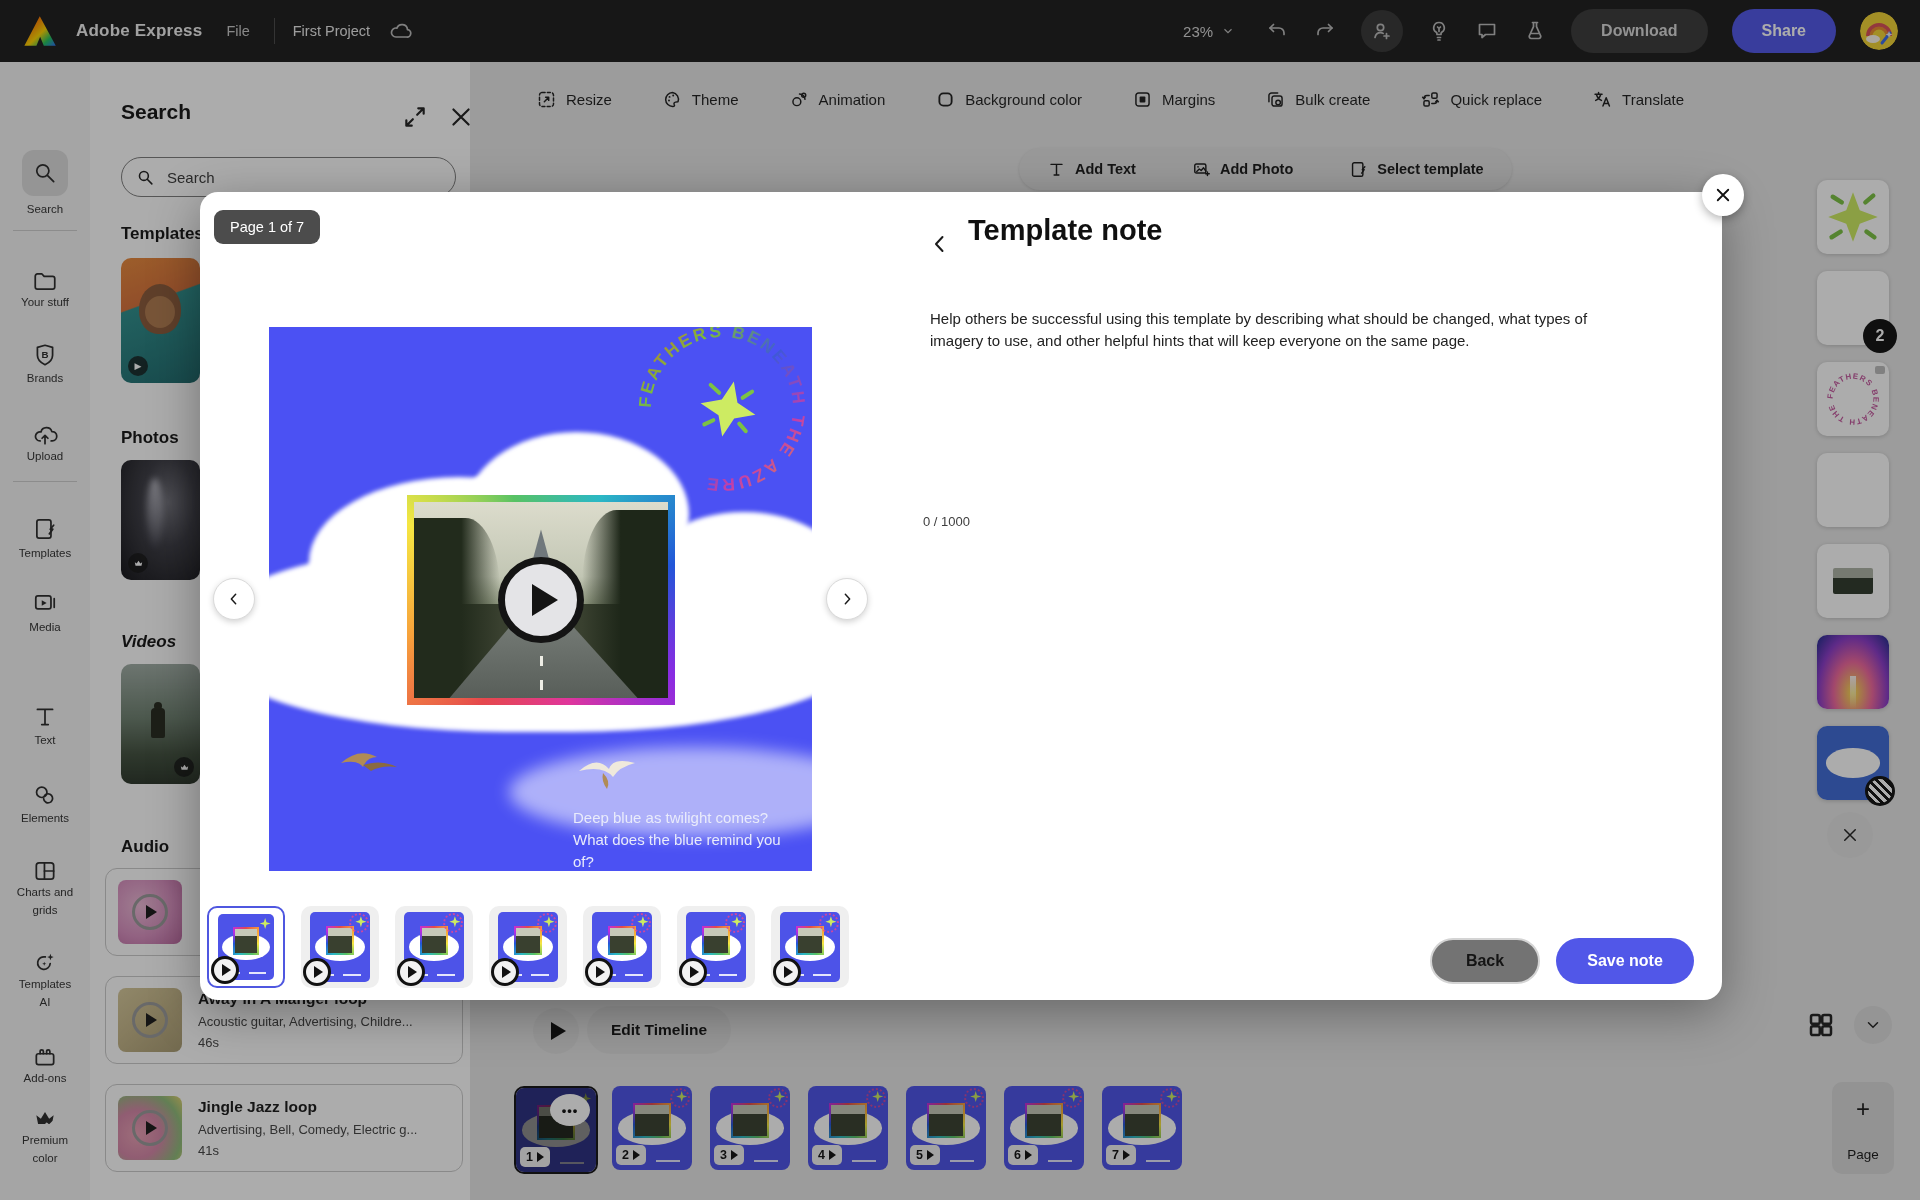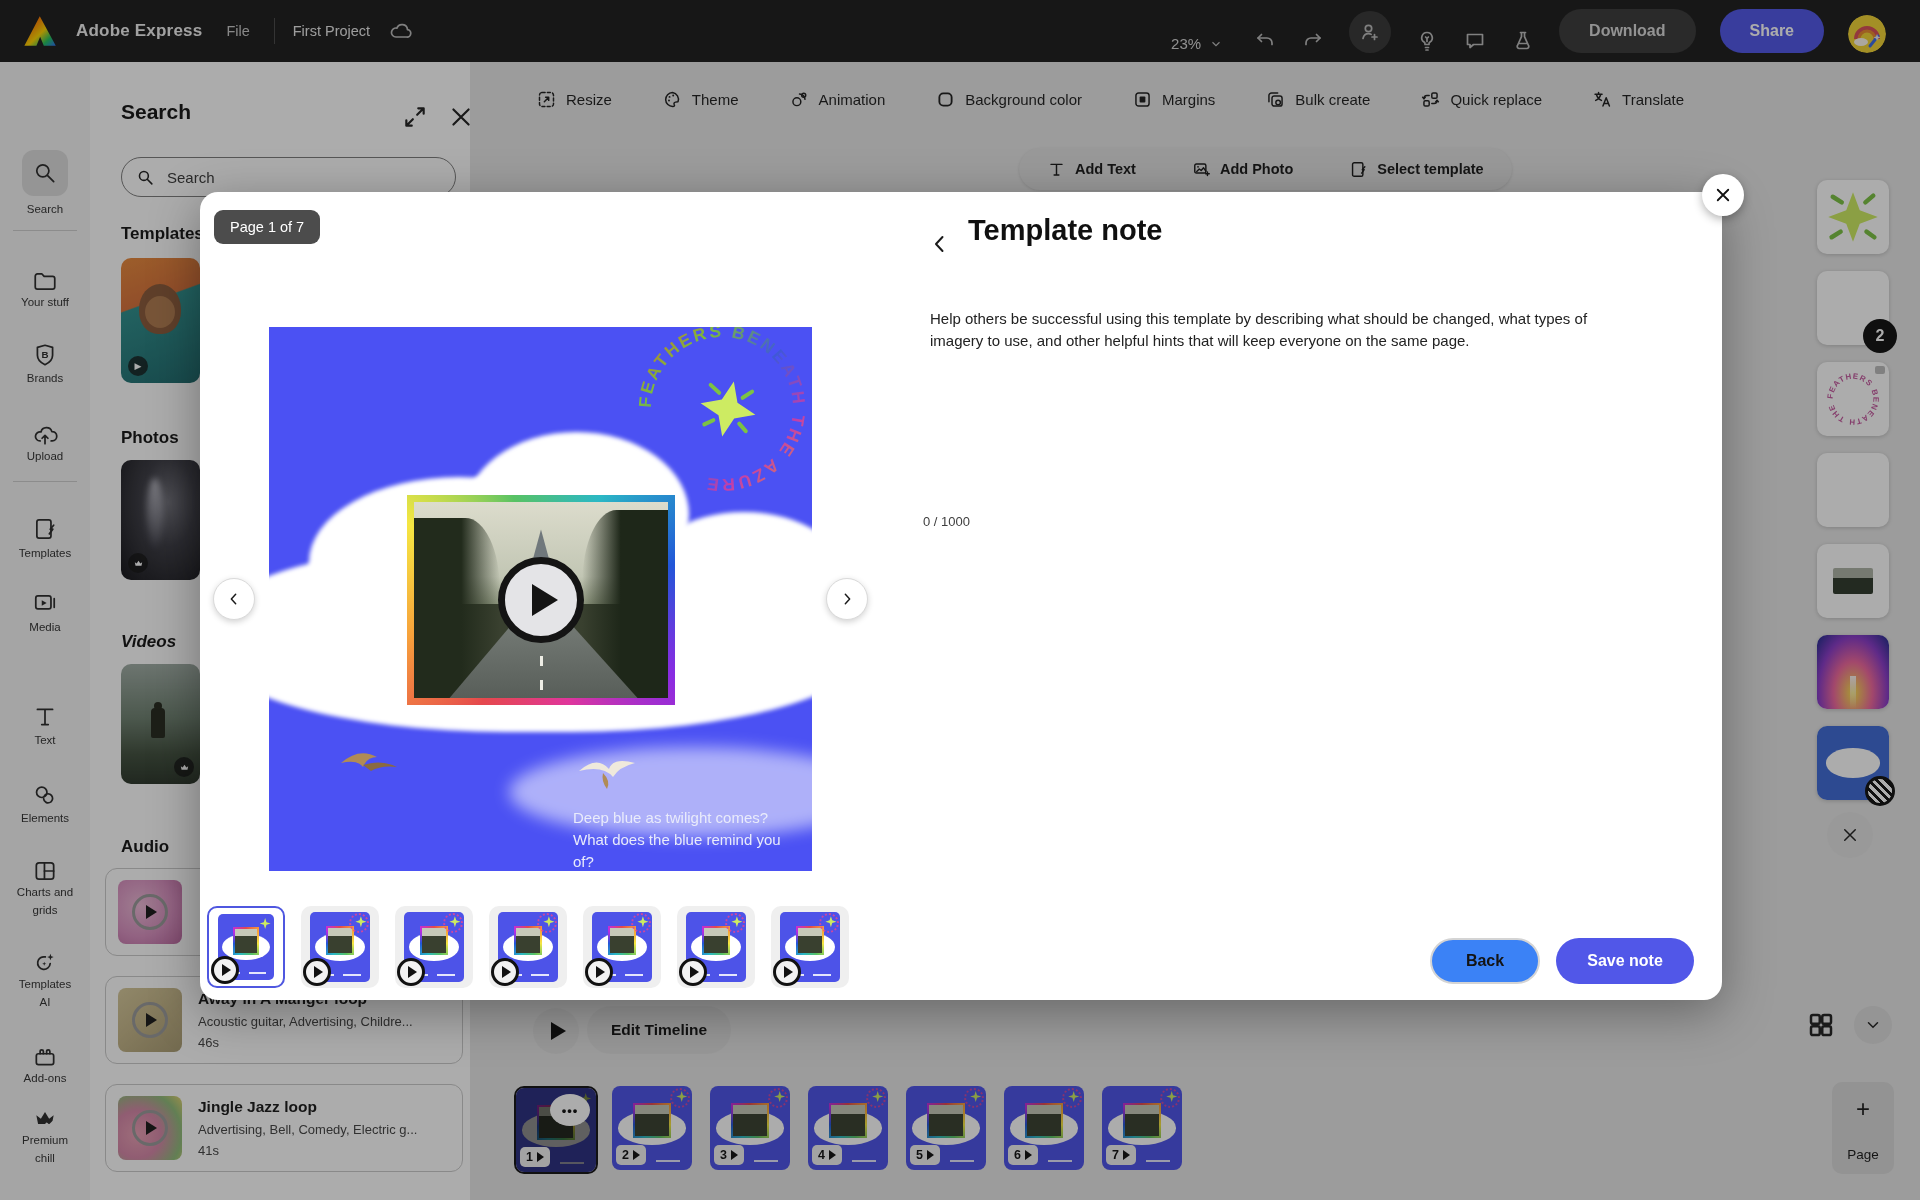--- a/index.html
+++ b/index.html
@@ -8,21 +8,21 @@
   .abs{position:absolute;}
   
   .topbar{position:absolute;left:0;top:0;width:1920px;height:62px;background:#1E1E1E;
           display:flex;align-items:center;justify-content:space-between;z-index:10;}
   .tb-left{display:flex;align-items:center;gap:18px;padding-left:22px;}
   .logo{width:36px;height:32px;display:inline-flex;}
   .app-title{color:#EFEFEF;font-size:17px;font-weight:bold;letter-spacing:.2px;}
   .tb-menu{background:none;border:none;color:#C9C9C9;font-size:14.5px;font-family:inherit;cursor:pointer;}
   .tb-divider{width:1px;height:26px;background:#4A4A4A;}
   .project-name{color:#E8E8E8;font-size:14.5px;}
-  .tb-right{display:flex;align-items:flex-end;gap:24px;padding-right:34px;}
+  .tb-right{display:flex;align-items:center;gap:24px;padding-right:22px;}
   .tb-ic{width:24px;height:24px;display:inline-flex;background:none;border:none;padding:0;cursor:pointer;}
   .tb-ic svg{width:100%;height:100%;stroke:#BDBDBD;fill:none;stroke-width:1.7;stroke-linecap:round;stroke-linejoin:round;}
   .zoom-ctl{display:flex;align-items:center;gap:8px;background:none;border:none;color:#D6D6D6;
             font-size:15px;font-family:inherit;cursor:pointer;}
   .zoom-ctl svg{width:14px;height:14px;stroke:#BDBDBD;fill:none;stroke-width:2;}
   .ic-circle{width:42px;height:42px;border-radius:50%;background:#383838;display:flex;align-items:center;justify-content:center;border:none;cursor:pointer;}
   .btn-download{height:44px;padding:0 30px;border-radius:22px;background:#3A3A3A;border:none;
                 color:#D9D9D9;font-size:16px;font-weight:bold;font-family:inherit;cursor:pointer;}
   .btn-share{height:44px;padding:0 30px;border-radius:22px;background:#5157E8;border:none;
              color:#FFF;font-size:16px;font-weight:bold;font-family:inherit;cursor:pointer;}
@@ -151,21 +151,21 @@
   .rpane{position:absolute;left:720px;top:0;width:780px;height:100%;}
   .back-chev{position:absolute;left:8px;top:40px;width:24px;height:24px;background:none;border:none;padding:0;cursor:pointer;}
   .back-chev svg{width:100%;height:100%;stroke:#1A1A1A;fill:none;stroke-width:2;stroke-linecap:round;stroke-linejoin:round;}
   .m-title{position:absolute;left:48px;top:22px;font-size:29px;font-weight:800;color:#101010;}
   .m-desc{position:absolute;left:10px;top:116px;width:700px;font-size:15px;line-height:1.45;color:#222;}
   .m-textarea{position:absolute;left:2px;top:184px;width:756px;height:124px;border:1.5px solid #B9B9B9;border-radius:10px;
               box-sizing:border-box;padding:13px 16px;font-family:inherit;font-size:15.5px;color:#222;resize:none;outline:none;}
   .m-textarea::placeholder{color:#333;opacity:1;}
   .m-counter{position:absolute;left:3px;top:322px;font-size:13px;color:#3E3E3E;}
   .btn-back{position:absolute;left:510px;top:746px;width:110px;height:46px;border-radius:23px;border:2px solid #D4D4D4;
-            background:#3b82f6;font-family:inherit;font-size:16px;font-weight:bold;color:#141414;cursor:pointer;}
+            background:#737373;font-family:inherit;font-size:16px;font-weight:bold;color:#141414;cursor:pointer;}
   .btn-save{position:absolute;left:636px;top:746px;width:138px;height:46px;border-radius:23px;border:none;
             background:#5157E8;font-family:inherit;font-size:16px;font-weight:bold;color:#FFF;cursor:pointer;}
   .modal-close{position:absolute;left:1702px;top:174px;width:42px;height:42px;border-radius:50%;background:#FFF;
                border:none;box-shadow:0 3px 10px rgba(0,0,0,.3);cursor:pointer;z-index:55;
                display:flex;align-items:center;justify-content:center;}
   .modal-close svg{width:18px;height:18px;stroke:#111;stroke-width:2.4;stroke-linecap:round;}
 </style>
 </head>
 <body>
 
@@ -362,21 +362,21 @@
       <div class="side-label" style="top: 1008px;">Add-ons</div>
       <div class="side-item" style="top: 1034px;"><span class="side-ic-bg">
           <span class="side-ic">
             <svg viewBox="0 0 24 24" class="">
               <path d="M4 8.5l4.2 3.2L12 5.5l3.8 6.2L20 8.5l-1.6 8H5.6z" fill="#2B2B2B" stroke="none"></path>
               <path d="M13.5 16.5l2.2 2.2 3.8-3.8" stroke="#F4F4F4" stroke-width="2.4"></path>
             </svg>
           </span>
         </span></div>
       <div class="side-label" style="top: 1070px;">Premium</div>
-      <div class="side-label" style="top: 1088px;">chill</div>
+      <div class="side-label" style="top: 1088px;">color</div>
     </nav>
 
   <aside class="search-panel">
     <div class="sp-title">Search</div>
     <button class="sp-hic" style="left:312px;top:42px;">
       <svg viewBox="0 0 24 24">
           <path d="M14 10 20 4M20 4h-5M20 4v5M10 14 4 20M4 20h5M4 20v-5"></path>
         </svg>
     </button>
     <button class="sp-hic" style="left:358px;top:42px;">

